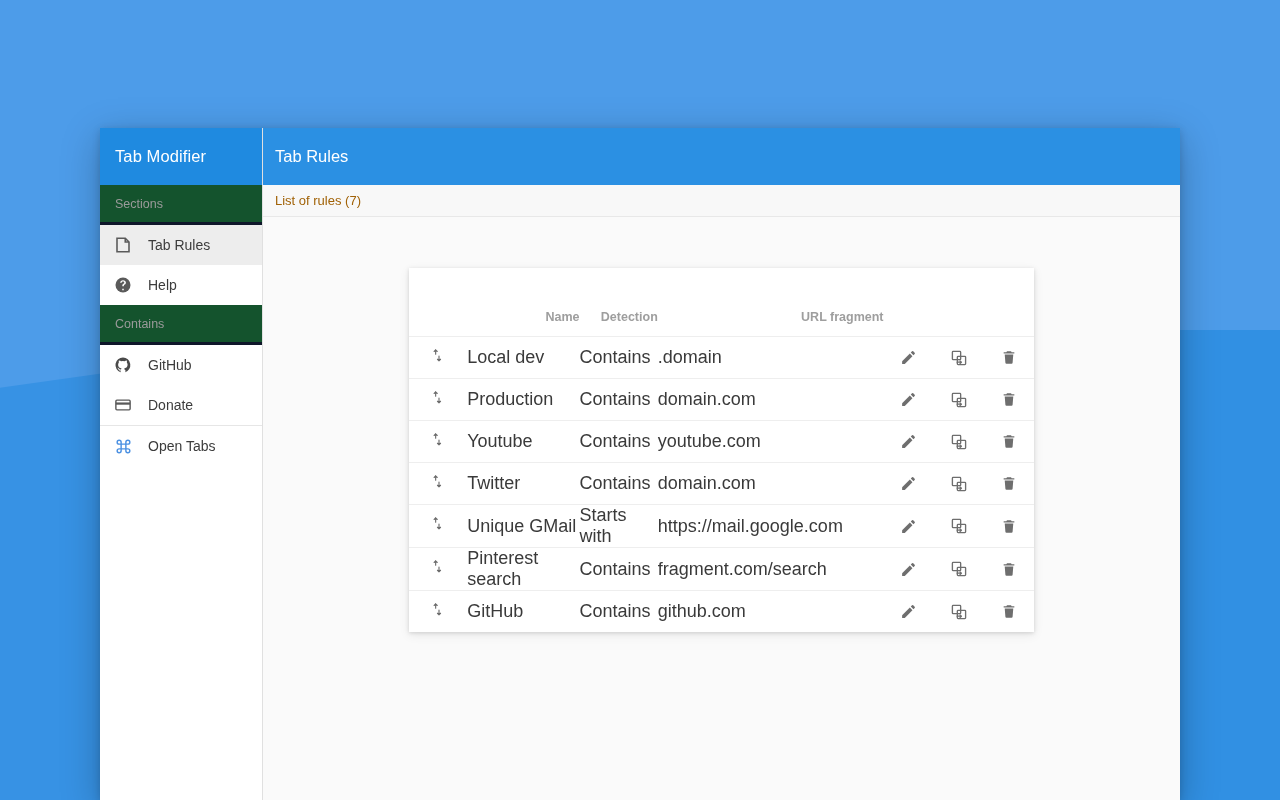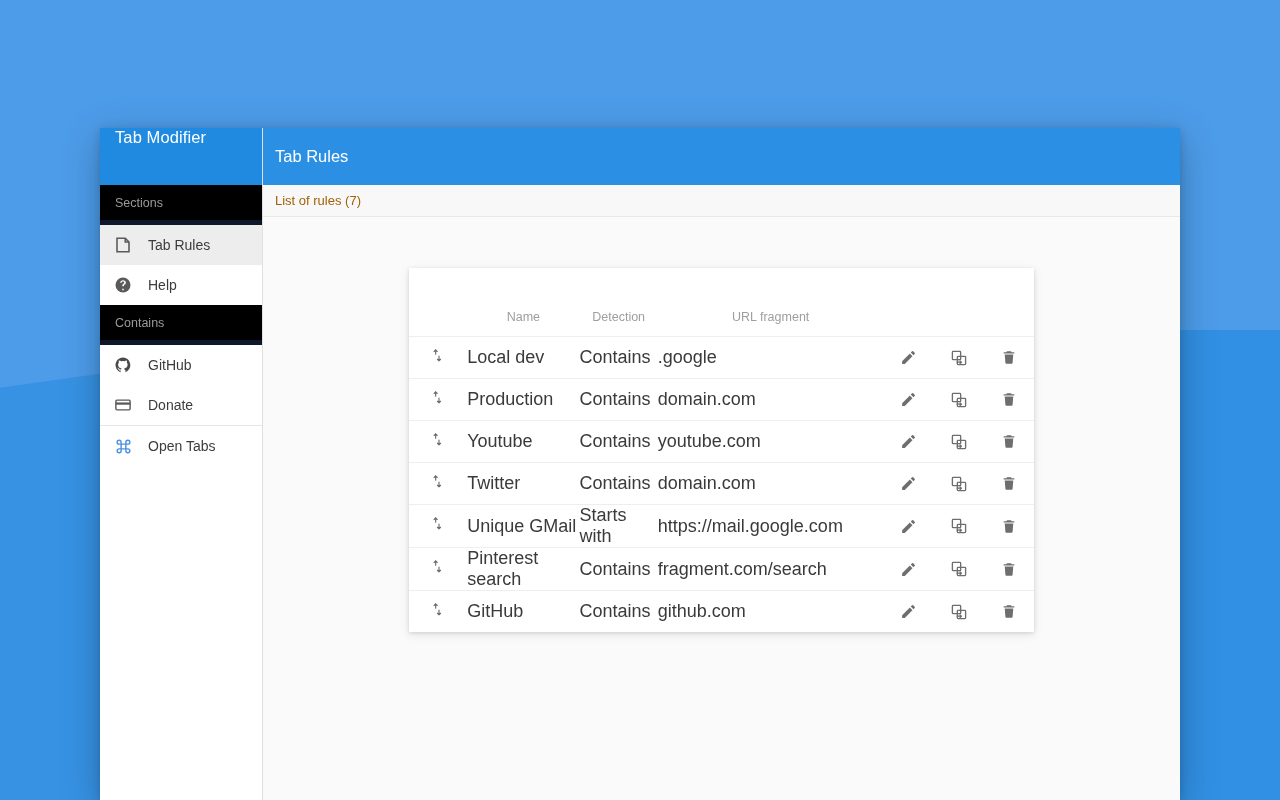--- a/index.html
+++ b/index.html
@@ -77,35 +77,35 @@
     box-sizing: border-box;
     flex: 0 0 163px;
     display: flex;
     flex-direction: column;
   }
   .sidebar-header {
     height: 57px;
     background: #1f8ae0;
     color: #ffffff;
     display: flex;
-    align-items: flex-start;
+    align-items: center;
     padding-left: 15px;
     font-size: 16.5px;
     letter-spacing: 0.1px;
     box-sizing: border-box;
   }
   .section-label {
     height: 40px;
     display: flex;
     align-items: center;
     padding-left: 15px;
     font-size: 12.5px;
     color: #9a9a9a;
-    background: #000000;
-    border-bottom: 5px solid #0f172a;
+    background: #14532d;
+    border-bottom: 3px solid #0f172a;
     box-sizing: border-box;
   }
   .nav-item {
     height: 40px;
     display: flex;
     align-items: center;
     padding-left: 14px;
     font-size: 14px;
     color: #3c3c3c;
     cursor: pointer;
@@ -175,23 +175,23 @@
     background: #ffffff;
     box-shadow: 0 1px 4px rgba(0,0,0,0.13), 0 3px 10px rgba(0,0,0,0.08);
   }
   table.rules {
     width: 100%;
     border-collapse: collapse;
     table-layout: fixed;
   }
   table.rules th {
     font-size: 12.5px;
-    font-weight: normal;
+    font-weight: bold;
     color: #9e9e9e;
-    text-align: center;
+    text-align: right;
     padding: 0;
     height: 56px;
     vertical-align: bottom;
     padding-bottom: 12px;
   }
   table.rules tbody tr {
     border-top: 1px solid #eeeeee;
   }
   table.rules td {
     height: 41px;
@@ -335,21 +335,21 @@
           <tbody id="rules-body">
               <tr>
                 <td class="col-handle"><span class="handle">
                     <svg width="16" height="17" viewBox="0 0 24 24">
                       <path d="M8.5 10V3.6M8.5 3.6 6.2 6M8.5 3.6 10.8 6" fill="none" stroke="#6b6b6b" stroke-width="1.7" stroke-linecap="round"></path>
                       <path d="M13.5 13v7M13.5 20 11.2 17.6M13.5 20 15.8 17.6" fill="none" stroke="#6b6b6b" stroke-width="1.7" stroke-linecap="round"></path>
                     </svg>
                   </span></td>
                 <td class="col-name">Local dev</td>
                 <td class="col-detect">Contains</td>
-                <td class="col-url">.google</td>
+                <td class="col-url">.domain</td>
                 <td class="col-act"><button class="act-btn">
                     <span>
                       <svg width="17" height="17" viewBox="0 0 24 24">
                         <path fill="#6e6e6e" d="M3 17.3V21h3.7L17.6 10.1l-3.7-3.7L3 17.3z"></path>
                         <path fill="#6e6e6e" d="M20.7 7 18.9 8.8l-3.7-3.7L17 3.3a1.2 1.2 0 011.7 0l2 2a1.2 1.2 0 010 1.7z"></path>
                       </svg>
                     </span>
                   </button></td>
                 <td class="col-act"><button class="act-btn">
                     <span>

